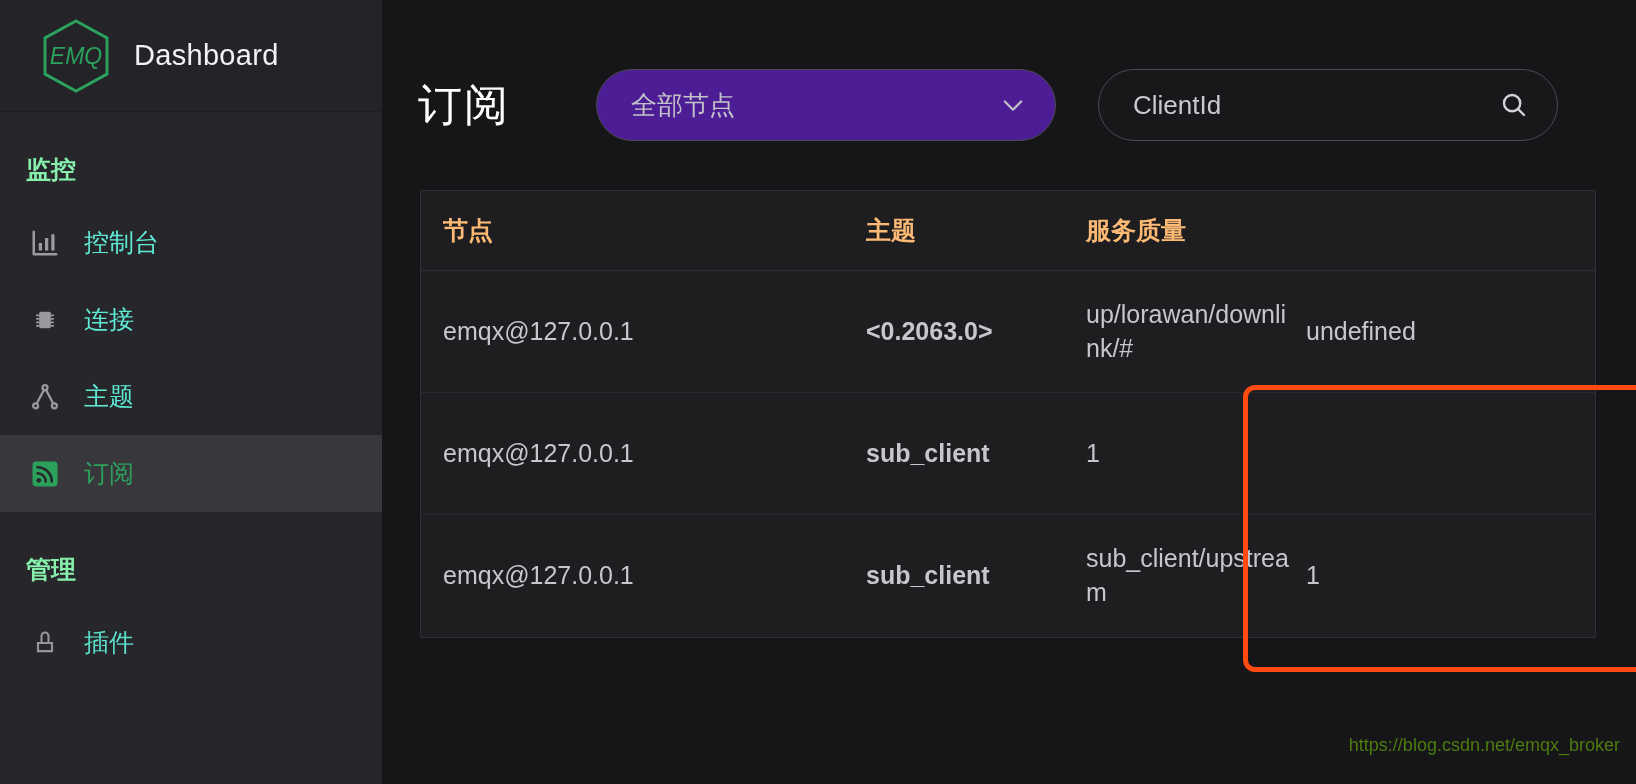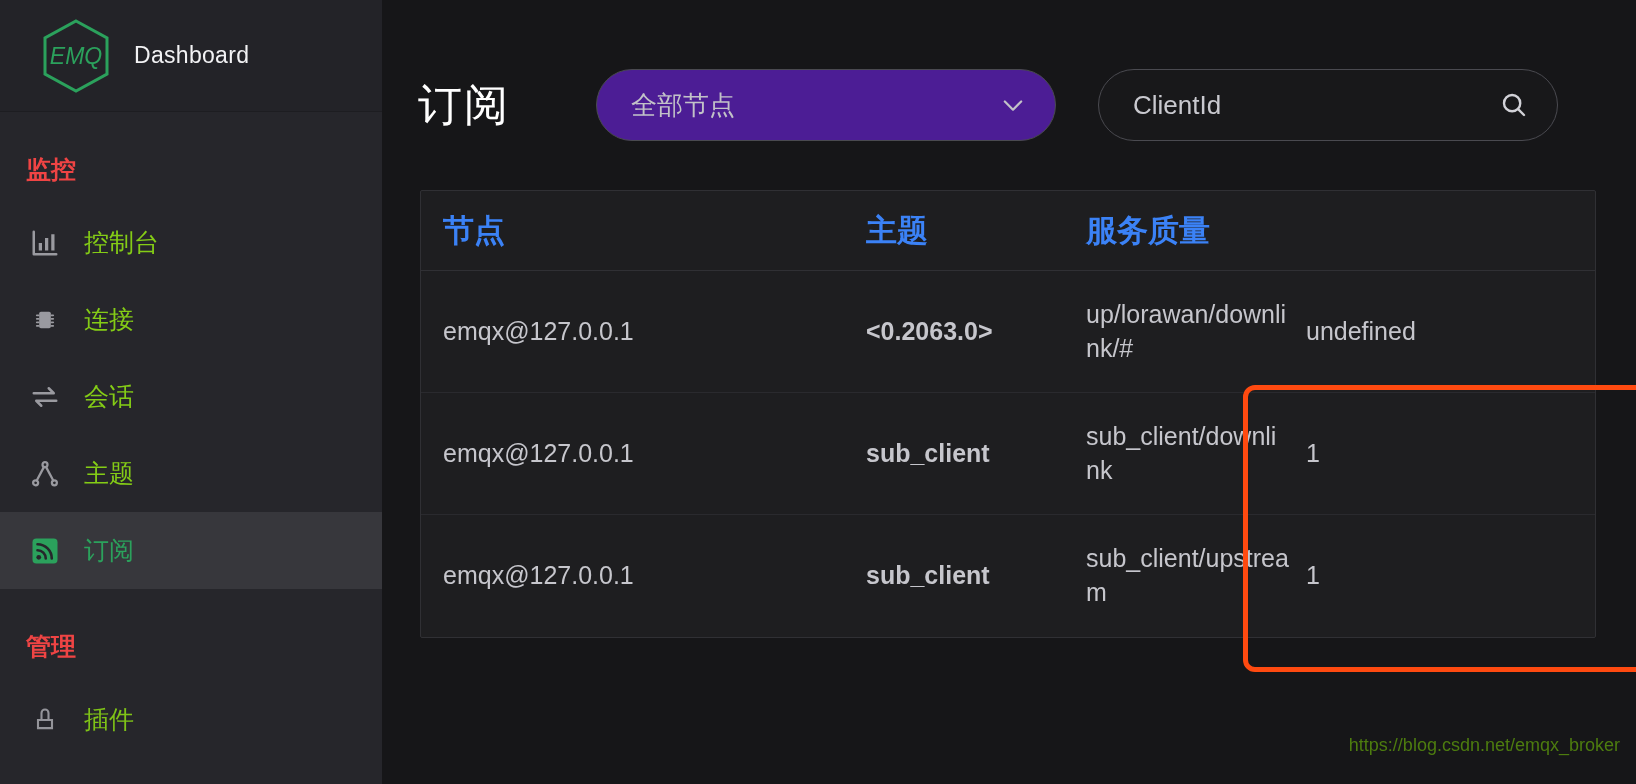--- a/index.html
+++ b/index.html
@@ -23,26 +23,26 @@
     height: 112px;
     display: flex; align-items: center;
     padding-left: 36px;
     border-bottom: 1px solid #1d1d21;
     background: #232328;
   }
   .logo-hex { width: 80px; height: 80px; flex: 0 0 80px; }
   .brand-title {
     margin-left: 18px;
     color: #f2f2f4;
-    font-size: 23px;
+    font-size: 29px;
     font-weight: 400;
     letter-spacing: .3px;
   }
   .section-title {
-    color: #ef4444;
+    color: #86efac;
     font-size: 25px;
     font-weight: 700;
     padding: 0 10px 0 26px;
     height: 62px;
     display: flex; align-items: center;
     margin-top: 26px;
   }
   .menu { margin-top: 4px; }
   .menu-item {
     height: 77px;
@@ -53,21 +53,21 @@
   .menu-item.active { background: #37373C; }
   .mi-icon {
     width: 34px; height: 34px; flex: 0 0 34px;
     display: flex; align-items: center; justify-content: center;
     color: #9a9aa0;
   }
   .menu-item.active .mi-icon { color: #2ba15c; }
   .mi-label {
     margin-left: 22px;
     font-size: 25px;
-    color: #84cc16;
+    color: #5eead4;
     font-weight: 400;
   }
   .menu-item.active .mi-label { color: #2ba15c; }
   .mi-partial { opacity: .95; }
 
   
   .main {
     flex: 1 1 auto;
     position: relative;
     background: #161618;
@@ -126,21 +126,21 @@
     left: 38px; top: 190px;
     width: 1176px;
     background: #1E1E20;
     border: 1px solid #303034;
     border-radius: 2px;
   }
   .trow { display: flex; align-items: stretch; }
   .thead { height: 80px; border-bottom: 1px solid #303034; }
   .thead .cell {
     display: flex; align-items: center;
-    color: #3b82f6; font-size: 31px; font-weight: 700;
+    color: #fdba74; font-size: 25px; font-weight: 700;
   }
   .tbody .trow { border-bottom: 1px solid #2a2a2e; }
   .tbody .trow:last-child { border-bottom: 0; }
   .cell {
     display: flex; align-items: center;
     color: #c6c6cc; font-size: 25px;
     padding: 0; line-height: 1.35;
   }
   .c-node  { flex: 0 0 445px; padding-left: 22px; }
   .c-cid   { flex: 0 0 220px; font-weight: bold; }
@@ -201,29 +201,20 @@
       <div class="menu-item">
         <span class="mi-icon">
           <svg viewBox="0 0 24 24" width="28" height="28" fill="none" stroke="currentColor" stroke-width="1.6">
             <rect x="7" y="5" width="10" height="14" rx="1.5" fill="currentColor" stroke="none"></rect>
             <path d="M5 8h1.5M5 11h1.5M5 14h1.5M5 17h1.5M17.5 8H19M17.5 11H19M17.5 14H19M17.5 17H19" stroke-linecap="round"></path>
           </svg>
         </span>
         <span class="mi-label">连接</span>
       </div>
 
-      <div class="menu-item">
-        <span class="mi-icon">
-          <svg viewBox="0 0 24 24" width="30" height="30" fill="none" stroke="currentColor" stroke-width="2" stroke-linecap="round" stroke-linejoin="round">
-            <path d="M3 9h16l-4-4"></path>
-            <path d="M21 15H5l4 4"></path>
-          </svg>
-        </span>
-        <span class="mi-label">会话</span>
-      </div>
 
       <div class="menu-item">
         <span class="mi-icon">
           <svg viewBox="0 0 24 24" width="30" height="30" fill="none" stroke="currentColor" stroke-width="1.8">
             <circle cx="12" cy="4.5" r="2"></circle>
             <circle cx="4.5" cy="19" r="2"></circle>
             <circle cx="19.5" cy="19" r="2"></circle>
             <path d="M11.2 6.3 5.4 17.2M12.8 6.3l5.8 10.9" stroke-linecap="round"></path>
           </svg>
         </span>
@@ -297,21 +288,20 @@
         <div class="trow">
           <div class="cell c-node">emqx@127.0.0.1</div>
           <div class="cell c-cid">&lt;0.2063.0&gt;</div>
           <div class="cell c-topic">up/lorawan/downlink/#</div>
           <div class="cell c-qos">undefined</div>
         </div>
 
         <div class="trow">
           <div class="cell c-node">emqx@127.0.0.1</div>
           <div class="cell c-cid">sub_client</div>
-          <div class="cell c-topic">sub_client/downlink</div>
           <div class="cell c-qos">1</div>
         </div>
 
         <div class="trow">
           <div class="cell c-node">emqx@127.0.0.1</div>
           <div class="cell c-cid">sub_client</div>
           <div class="cell c-topic">sub_client/upstream</div>
           <div class="cell c-qos">1</div>
         </div>
 

